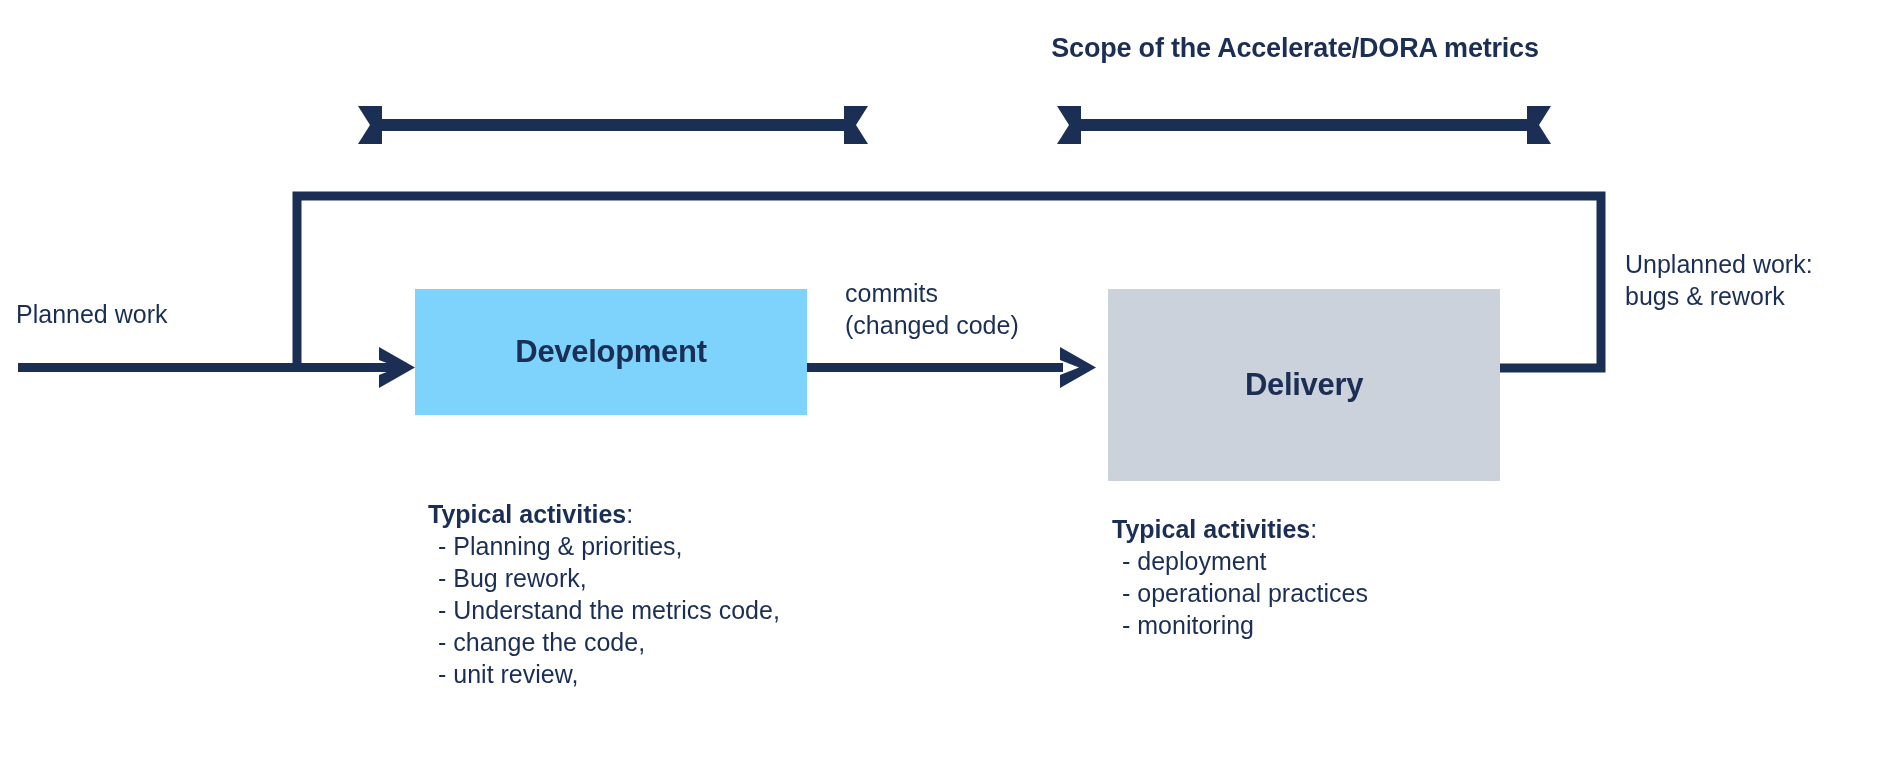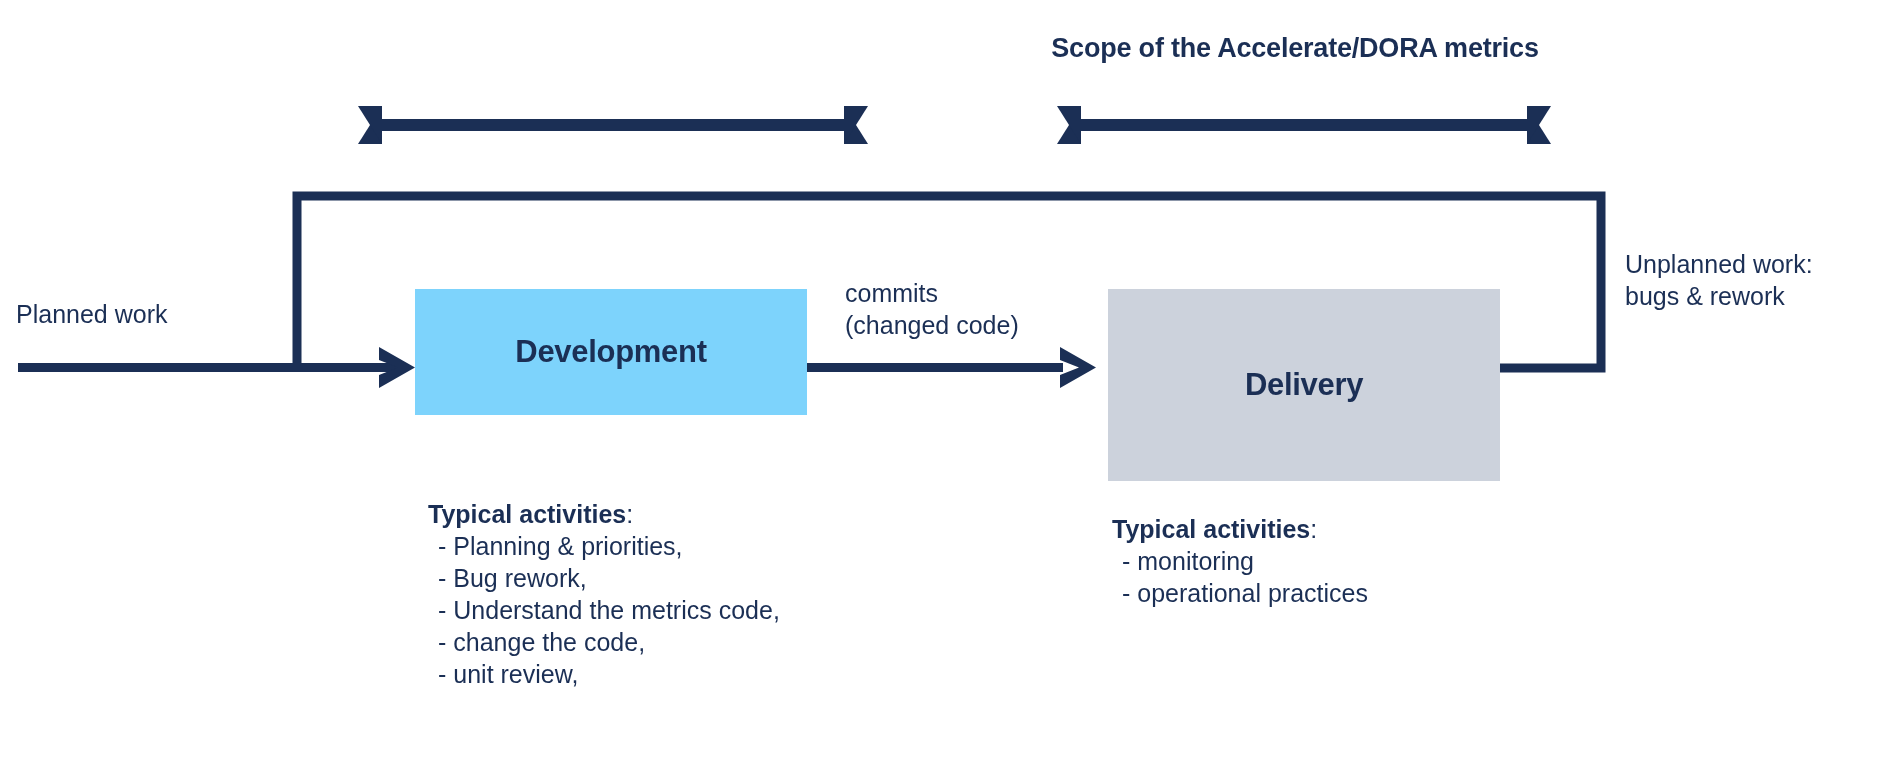--- a/index.html
+++ b/index.html
@@ -161,18 +161,19 @@
       <li>- Bug rework,</li>
       <li>- Understand the metrics code,</li>
       <li>- change the code,</li>
       <li>- unit review,</li>
     </ul>
   </div>
 
   <div class="activities" id="activities-delivery">
     <span class="activities-title"><b>Typical activities</b><span class="colon">:</span></span>
     <ul class="activities-list">
+      <li>- deployment</li>
+      <li>- operational practices</li>
       <li>- monitoring</li>
-      <li>- operational practices</li>
     </ul>
   </div>
 
 </div>
 
 </body></html>

